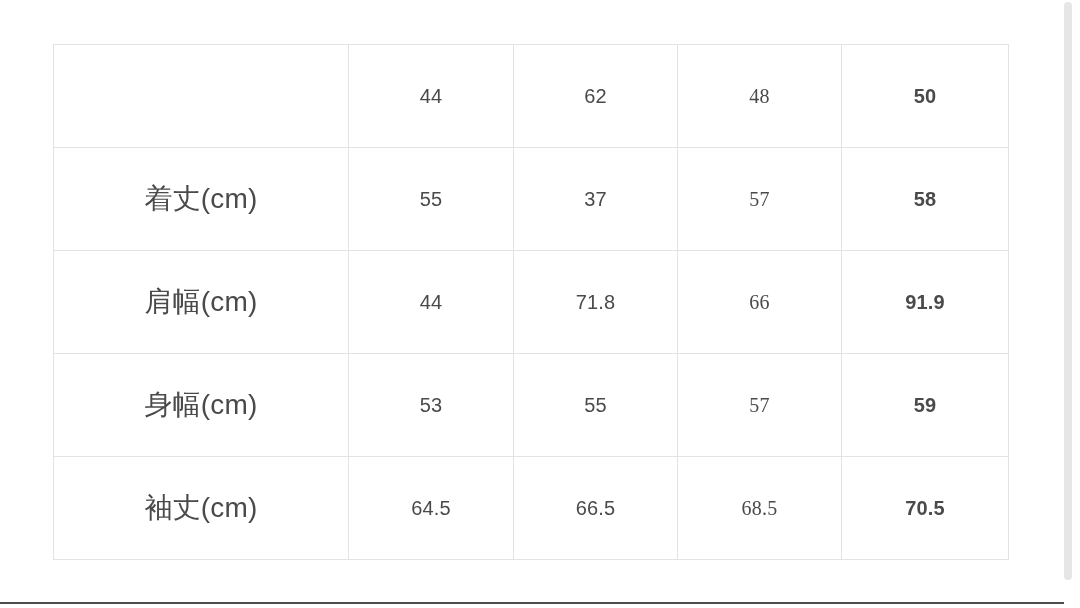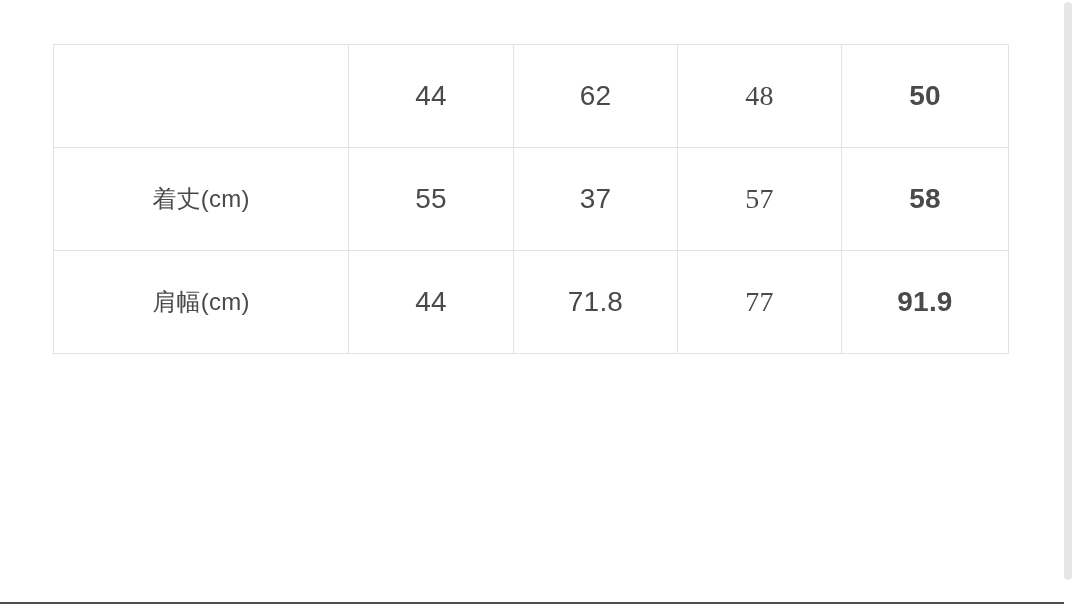--- a/index.html
+++ b/index.html
@@ -38,30 +38,30 @@
     background: #ffffff;
   }
 
   table.size-table td {
     border: 1px solid #e3e3e3;
     height: 103px;
     box-sizing: border-box;
     text-align: center;
     vertical-align: middle;
     color: #4a4a4a;
-    font-size: 28px;
+    font-size: 20px;
     font-weight: 400;
     letter-spacing: 0.2px;
     padding: 0 6px;
     background: #ffffff;
   }
 
   table.size-table td.label-cell {
     width: 295px;
-    font-size: 24px;
+    font-size: 28px;
   }
   table.size-table td.val-col-1 { width: 165px; }
   table.size-table td.val-col-2 { width: 164px; }
   table.size-table td.val-col-3 { width: 164px; font-family: Liberation Serif, serif; }
   table.size-table td.val-col-4 { width: 167px; font-weight: bold; }
 
   table.size-table tr.header-row td.label-cell {
     
   }
 
@@ -115,25 +115,39 @@
           <td class="val-col-1">55</td>
           <td class="val-col-2">37</td>
           <td class="val-col-3">57</td>
           <td class="val-col-4">58</td>
         </tr>
 
         <tr>
           <td class="label-cell">肩幅(cm)</td>
           <td class="val-col-1">44</td>
           <td class="val-col-2">71.8</td>
-          <td class="val-col-3">77</td>
+          <td class="val-col-3">66</td>
           <td class="val-col-4">91.9</td>
         </tr>
 
+        <tr>
+          <td class="label-cell">身幅(cm)</td>
+          <td class="val-col-1">53</td>
+          <td class="val-col-2">55</td>
+          <td class="val-col-3">57</td>
+          <td class="val-col-4">59</td>
+        </tr>
 
+        <tr>
+          <td class="label-cell">袖丈(cm)</td>
+          <td class="val-col-1">64.5</td>
+          <td class="val-col-2">66.5</td>
+          <td class="val-col-3">68.5</td>
+          <td class="val-col-4">70.5</td>
+        </tr>
       </tbody>
     </table>
   </div>
 
   <div class="bottom-rule"></div>
 
   <div class="scrollbar-track">
     <div class="scrollbar-thumb"></div>
   </div>
 

